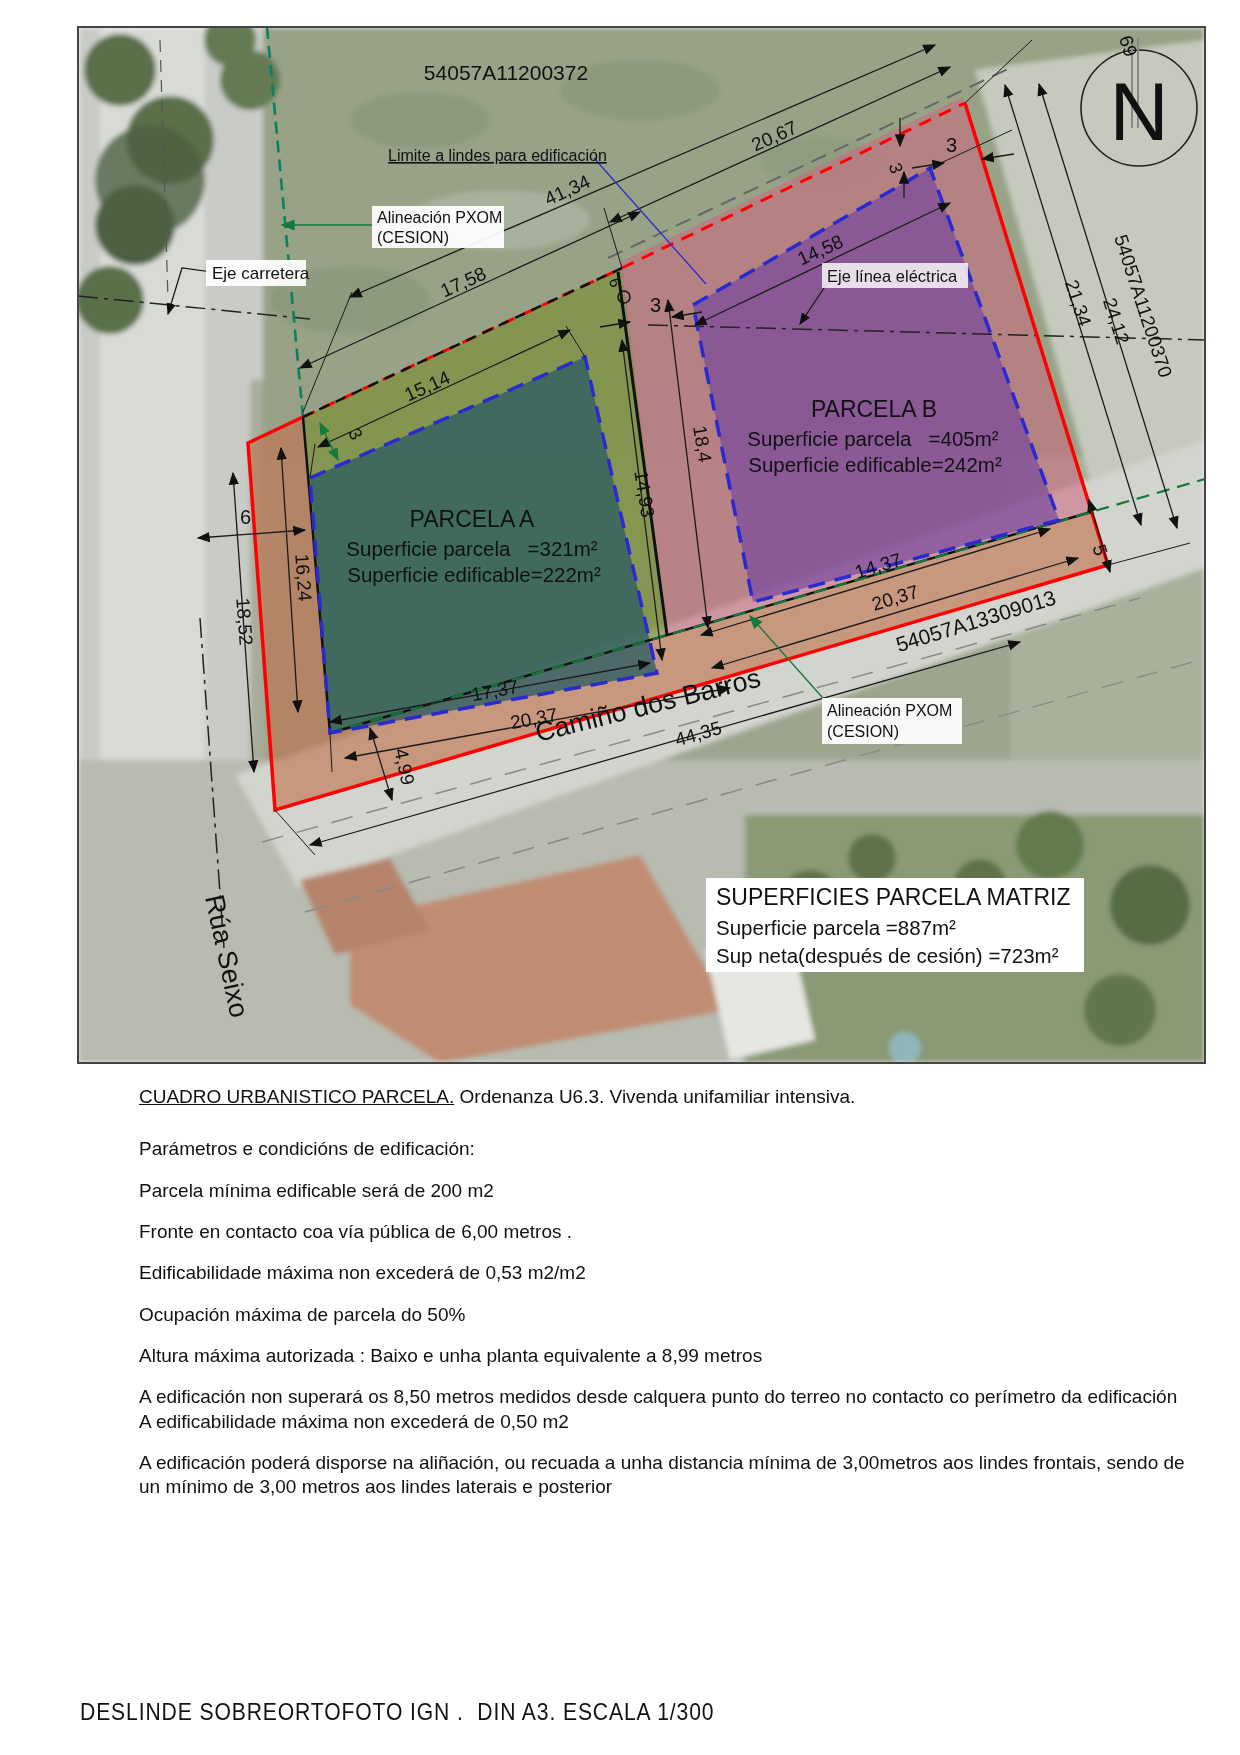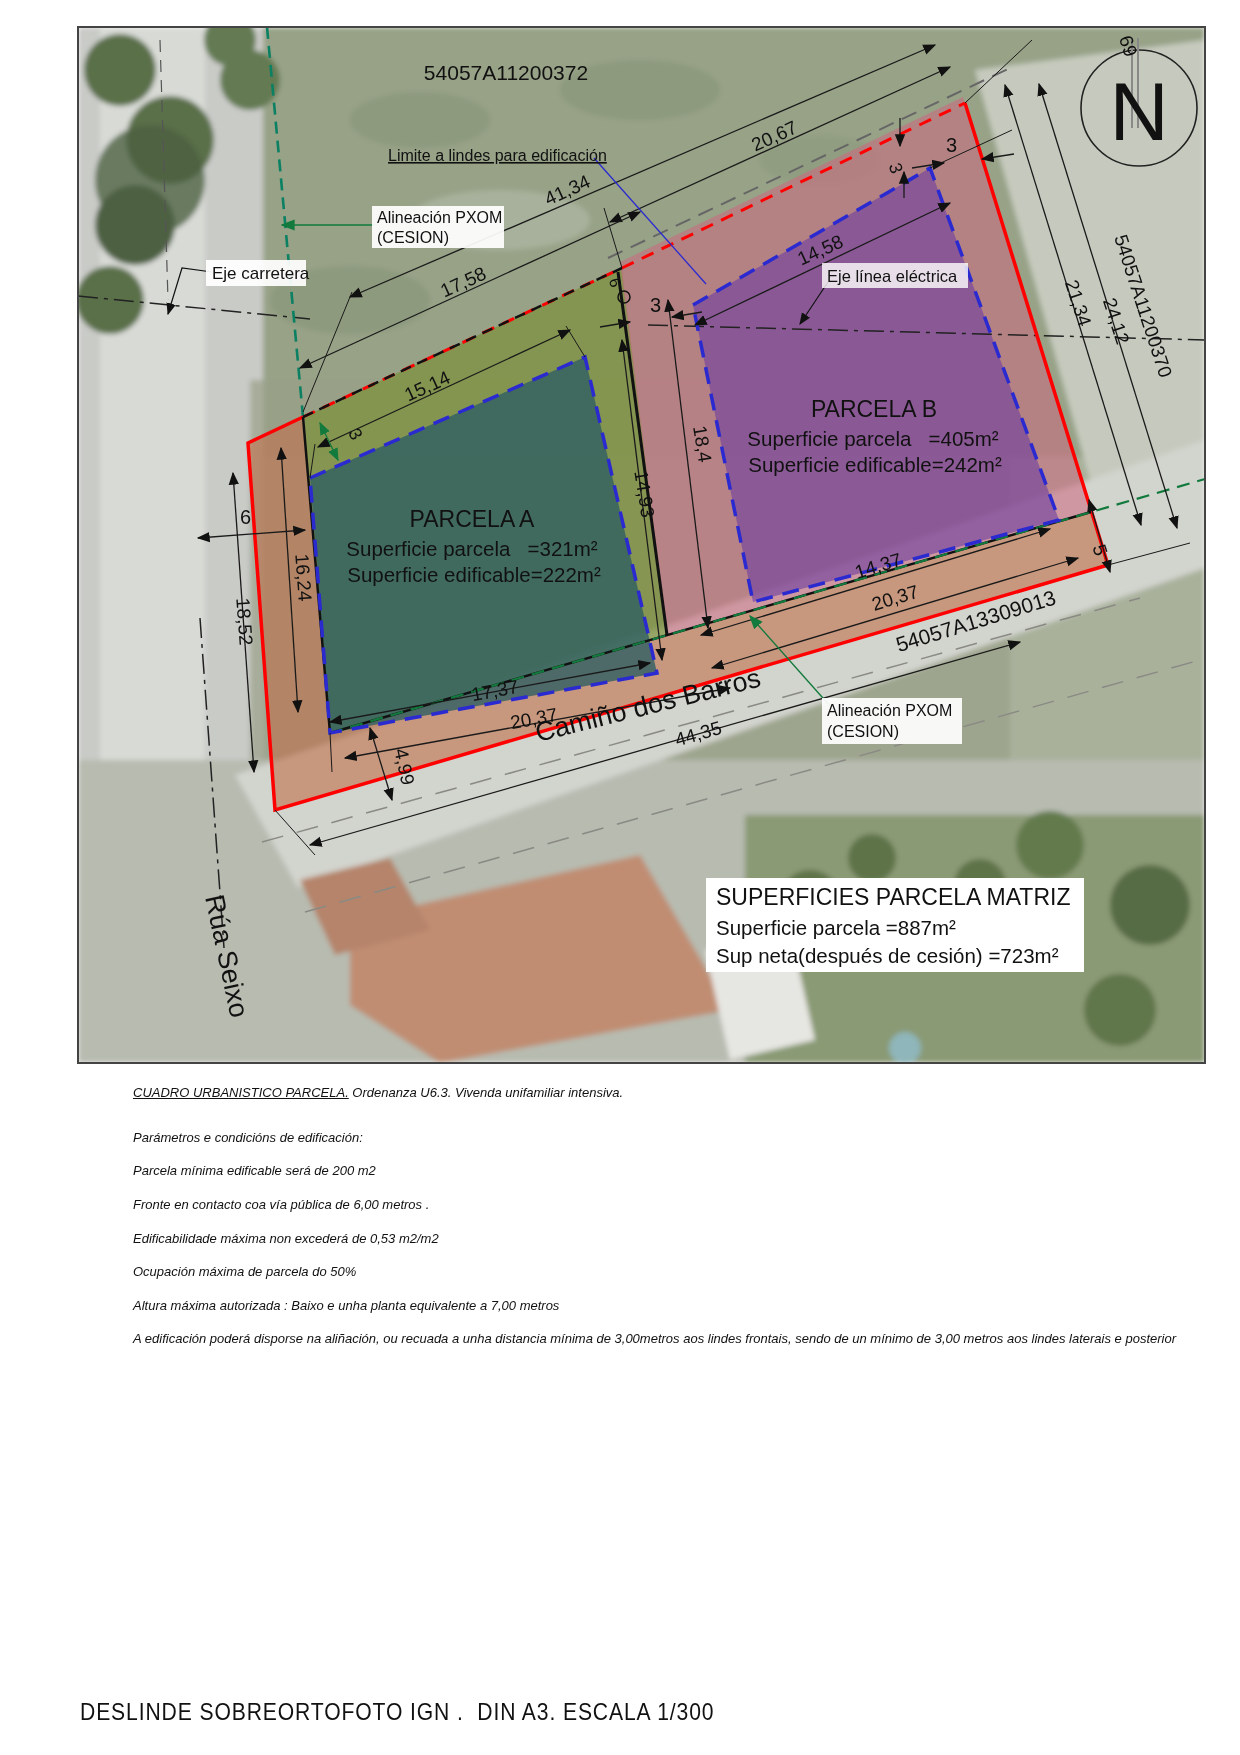--- a/index.html
+++ b/index.html
@@ -1,19 +1,19 @@
 <!DOCTYPE html>
 <html><head>
 <meta charset="utf-8">
 <style>
   html,body{margin:0;padding:0;background:#fff;}
   .page{position:relative;width:1240px;height:1755px;background:#fff;overflow:hidden;
         font-family:"Liberation Sans",sans-serif;color:#111;}
   svg text{font-family:"Liberation Sans",sans-serif;fill:#111;white-space:pre;}
-  .notes{position:absolute;left:133px;top:1085px;width:1055px;font-size:13px;line-height:1.28;font-style:italic;}
+  .notes{position:absolute;left:139px;top:1085px;width:1055px;font-size:19px;line-height:1.28;}
   .notes p{margin:0 0 17px 0;}
   .notes .tblock span{display:block;}
   .u{text-decoration:underline;}
   .footer{position:absolute;left:80px;top:1698px;font-size:24px;letter-spacing:1px;
           transform:scaleX(0.88);transform-origin:left center;white-space:pre;}
 </style>
 </head>
 <body>
 
 <div class="page">
@@ -227,20 +227,24 @@
 
 <div class="notes">
   <p style="margin-bottom:28px;">
     <span class="u">CUADRO URBANISTICO PARCELA.</span><span> Ordenanza U6.3. Vivenda unifamiliar intensiva.</span>
   </p>
   <p>Parámetros e condicións de edificación:</p>
   <p>Parcela mínima edificable será de 200 m2</p>
   <p>Fronte en contacto coa vía pública de  6,00 metros .</p>
   <p>Edificabilidade máxima non excederá de 0,53 m2/m2</p>
   <p>Ocupación máxima de parcela do 50%</p>
-  <p>Altura máxima autorizada : Baixo e unha planta equivalente a 7,00 metros</p>
+  <p>Altura máxima autorizada : Baixo e unha planta equivalente a 8,99 metros</p>
+  <p class="tblock">
+    <span>A edificación non superará os 8,50 metros medidos desde calquera punto do terreo no contacto co perímetro da edificación</span>
+    <span>A edificabilidade máxima non excederá de 0,50 m2</span>
+  </p>
   <p>A edificación poderá disporse na aliñación, ou recuada a unha distancia mínima de 3,00metros aos lindes frontais, sendo de un mínimo de 3,00 metros aos lindes laterais e posterior</p>
 </div>
 
 
 <div class="footer">DESLINDE SOBREORTOFOTO IGN .  DIN A3. ESCALA 1/300</div>
 
 </div>
 
 </body></html>

